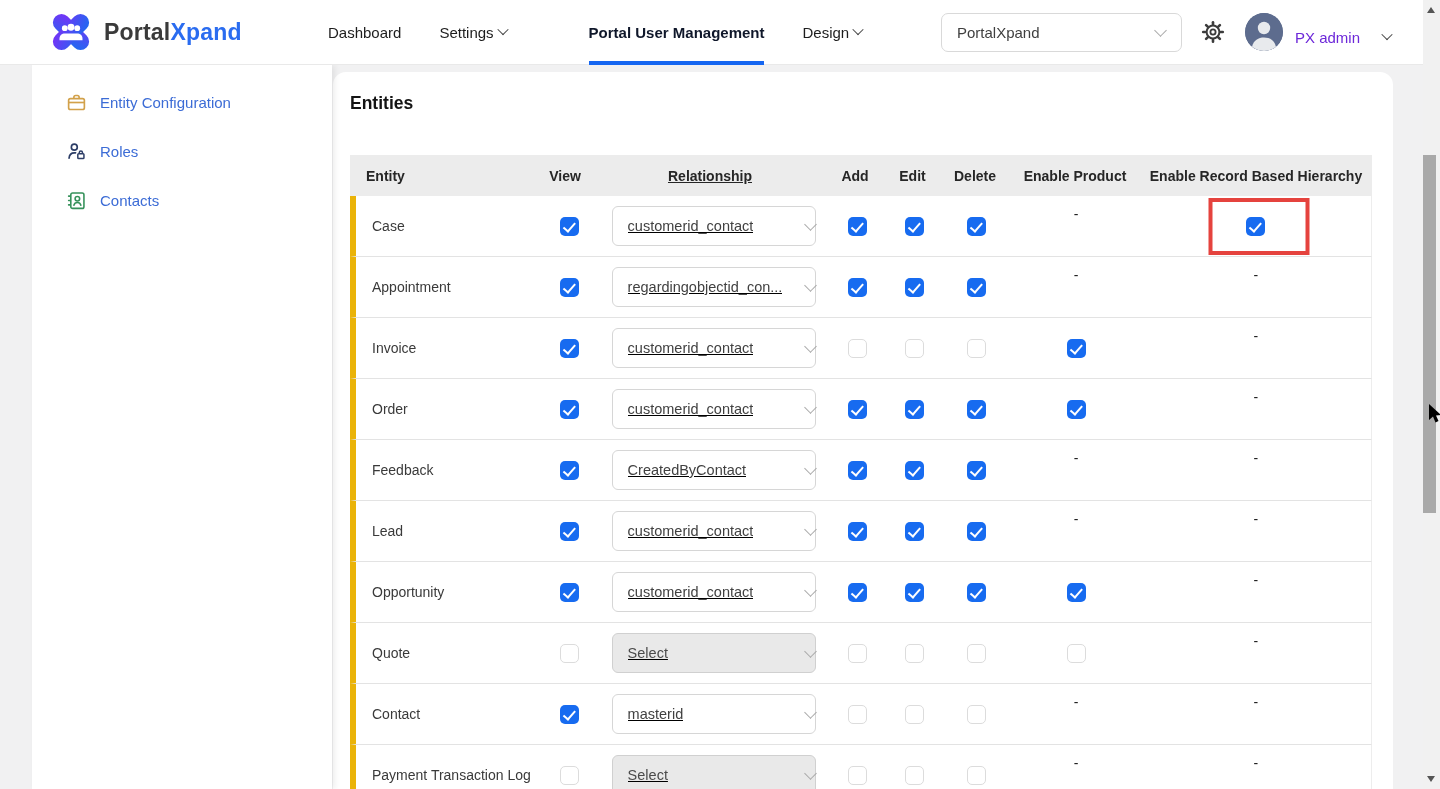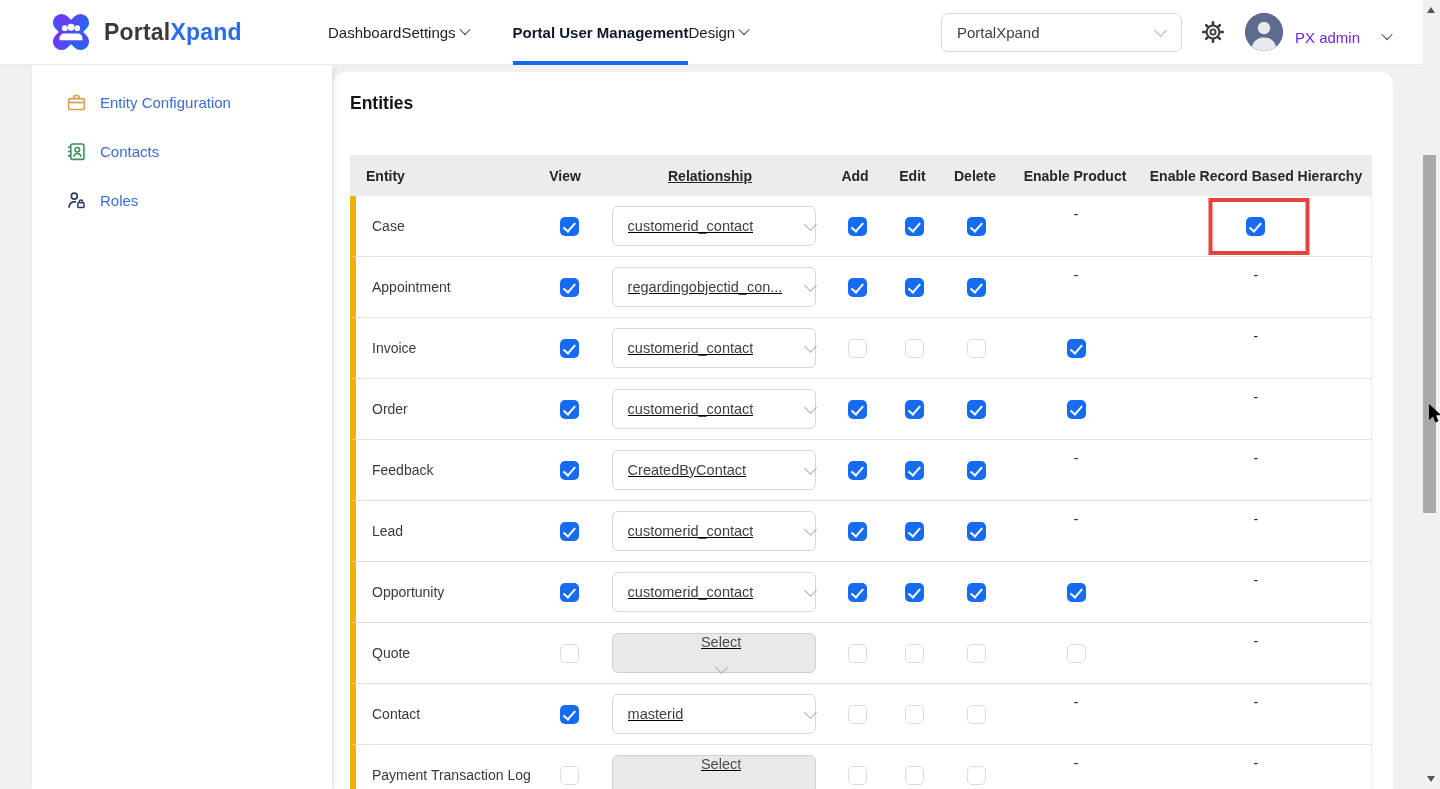--- a/index.html
+++ b/index.html
@@ -5,21 +5,21 @@
   * { margin:0; padding:0; box-sizing:border-box; }
   html,body { width:1440px; height:789px; overflow:hidden; background:#f1f1f2;
               font-family:"Liberation Sans","DejaVu Sans",sans-serif; }
 
   
   .header { position:absolute; left:0; top:0; width:1423px; height:65px; background:#fff;
             border-bottom:1px solid #e9e9e9; z-index:20; }
   .logo { position:absolute; left:48px; top:9px; display:flex; align-items:center; gap:10px; }
   .logo-text { font-size:23px; font-weight:700; color:#3a3a3a; letter-spacing:.2px; }
   .logo-text .accent { color:#2a6cf0; }
-  .nav { position:absolute; left:328px; top:0; height:65px; display:flex; align-items:flex-end; }
+  .nav { position:absolute; left:328px; top:0; height:65px; display:flex; align-items:flex-end; gap:38px; }
   .nav-item { position:relative; height:65px; display:flex; align-items:center; gap:5px;
               font-size:15px; color:#1d1d1d; cursor:pointer; }
   .nav-item.active { color:#0f172a; font-weight:700;margin-left:44px; }
   .nav-item.active::after { content:""; position:absolute; left:0; right:0; bottom:0; height:4px; background:#1566f1; }
   .chev { width:8px; height:8px; border-left:1.6px solid #444; border-bottom:1.6px solid #444;
           transform:rotate(-45deg) translate(1px,-1px); display:inline-block; margin-top:-4px; }
   .portal-select { position:absolute; left:941px; top:13px; width:241px; height:39px; background:#fff;
             border:1px solid #d9d9d9; border-radius:7px; display:flex; align-items:center;
             justify-content:space-between; padding:0 16px 0 15px; font-size:15px; color:#3f3f3f; cursor:pointer; }
   .dd-chev { width:9px; height:9px; border-left:1.7px solid #a9a9a9; border-bottom:1.7px solid #a9a9a9;
@@ -57,21 +57,21 @@
   .cb.checked { background:#176bf0; }
   .cb.checked::after { content:""; position:absolute; left:6px; top:3px; width:5px; height:9.5px;
                        border:solid #fff; border-width:0 2.5px 2.5px 0; transform:rotate(41deg); }
   .cb.unchecked { background:#fff; border:1.5px solid #dcdcdc; }
 
   .dash { font-size:14px; color:#222; transform:translateY(-12px); }
 
   .dd { width:204px; height:40px; border:1px solid #d6d6d6; border-radius:6px; background:#fff;
         display:flex; align-items:center; justify-content:space-between; padding:0 0 0 15px;
         font-size:14.5px; color:#414141; cursor:pointer; }
-  .dd.disabled { background:#e9e9e9; border-color:#d0d0d0; color:#4b4b4b;flex-direction:column; }
+  .dd.disabled { background:#e9e9e9; border-color:#d0d0d0; color:#4b4b4b; }
   .dd span.val { white-space:nowrap; overflow:hidden; }
 
   .hl-red { position:absolute; width:101px; height:57px; top:2px; left:50%;
             transform:translateX(calc(-50% + 3px)); border:4px solid #e5433e; background:transparent; z-index:5; }
 
   
   .scrollbar { position:absolute; right:0; top:0; width:17px; height:789px; background:#f1f1f1; z-index:30; }
   .sb-arrow-up { position:absolute; top:7px; left:4px; width:0; height:0;
                  border-left:4.5px solid transparent; border-right:4.5px solid transparent;
                  border-bottom:6px solid #555; }
@@ -163,41 +163,41 @@
       <g fill="none" stroke="#d2a14a" stroke-width="1.9" stroke-linejoin="round">
         <rect x="3" y="7.5" width="18" height="12.5" rx="2"></rect>
         <path d="M9 7.5V6a2 2 0 012-2h2a2 2 0 012 2v1.5"></path>
         <path d="M3 12h18"></path>
       </g>
     </svg>
     <span>Entity Configuration</span>
   </div>
   <div class="side-item">
     <svg class="ic" viewBox="0 0 24 24">
-      <g fill="none" stroke="#35915a" stroke-width="1.8" stroke-linecap="round">
-        <rect x="5.5" y="3.5" width="15" height="17.5" rx="2"></rect>
-        <circle cx="13" cy="10" r="2.6"></circle>
-        <path d="M9 17.5c.6-2.3 2.2-3.3 4-3.3s3.4 1 4 3.3"></path>
-        <path d="M3 7h1.5M3 12h1.5M3 17h1.5"></path>
-      </g>
-    </svg>
-    <span>Contacts</span>
-  </div>
-  <div class="side-item">
-    <svg class="ic" viewBox="0 0 24 24">
       <g fill="none" stroke="#2c3d66" stroke-width="1.9" stroke-linecap="round">
         <circle cx="9.5" cy="7" r="3.4"></circle>
         <path d="M3.5 19.5c.4-4 3-6 6-6h1.5"></path>
       </g>
       <g fill="none" stroke="#2c3d66" stroke-width="1.7">
         <rect x="13.5" y="14.5" width="7" height="5.5" rx="1"></rect>
         <path d="M15.2 14.5v-1.3a1.8 1.8 0 013.6 0v1.3"></path>
       </g>
     </svg>
     <span>Roles</span>
+  </div>
+  <div class="side-item">
+    <svg class="ic" viewBox="0 0 24 24">
+      <g fill="none" stroke="#35915a" stroke-width="1.8" stroke-linecap="round">
+        <rect x="5.5" y="3.5" width="15" height="17.5" rx="2"></rect>
+        <circle cx="13" cy="10" r="2.6"></circle>
+        <path d="M9 17.5c.6-2.3 2.2-3.3 4-3.3s3.4 1 4 3.3"></path>
+        <path d="M3 7h1.5M3 12h1.5M3 17h1.5"></path>
+      </g>
+    </svg>
+    <span>Contacts</span>
   </div>
 </div>
 
 <div class="main">
   <div class="card">
     <div class="page-title">Entities</div>
     <div class="tbl">
       <div class="thead" id="thead">
           <div class="c col0 left">Entity</div>
           <div class="c col1">View</div>

